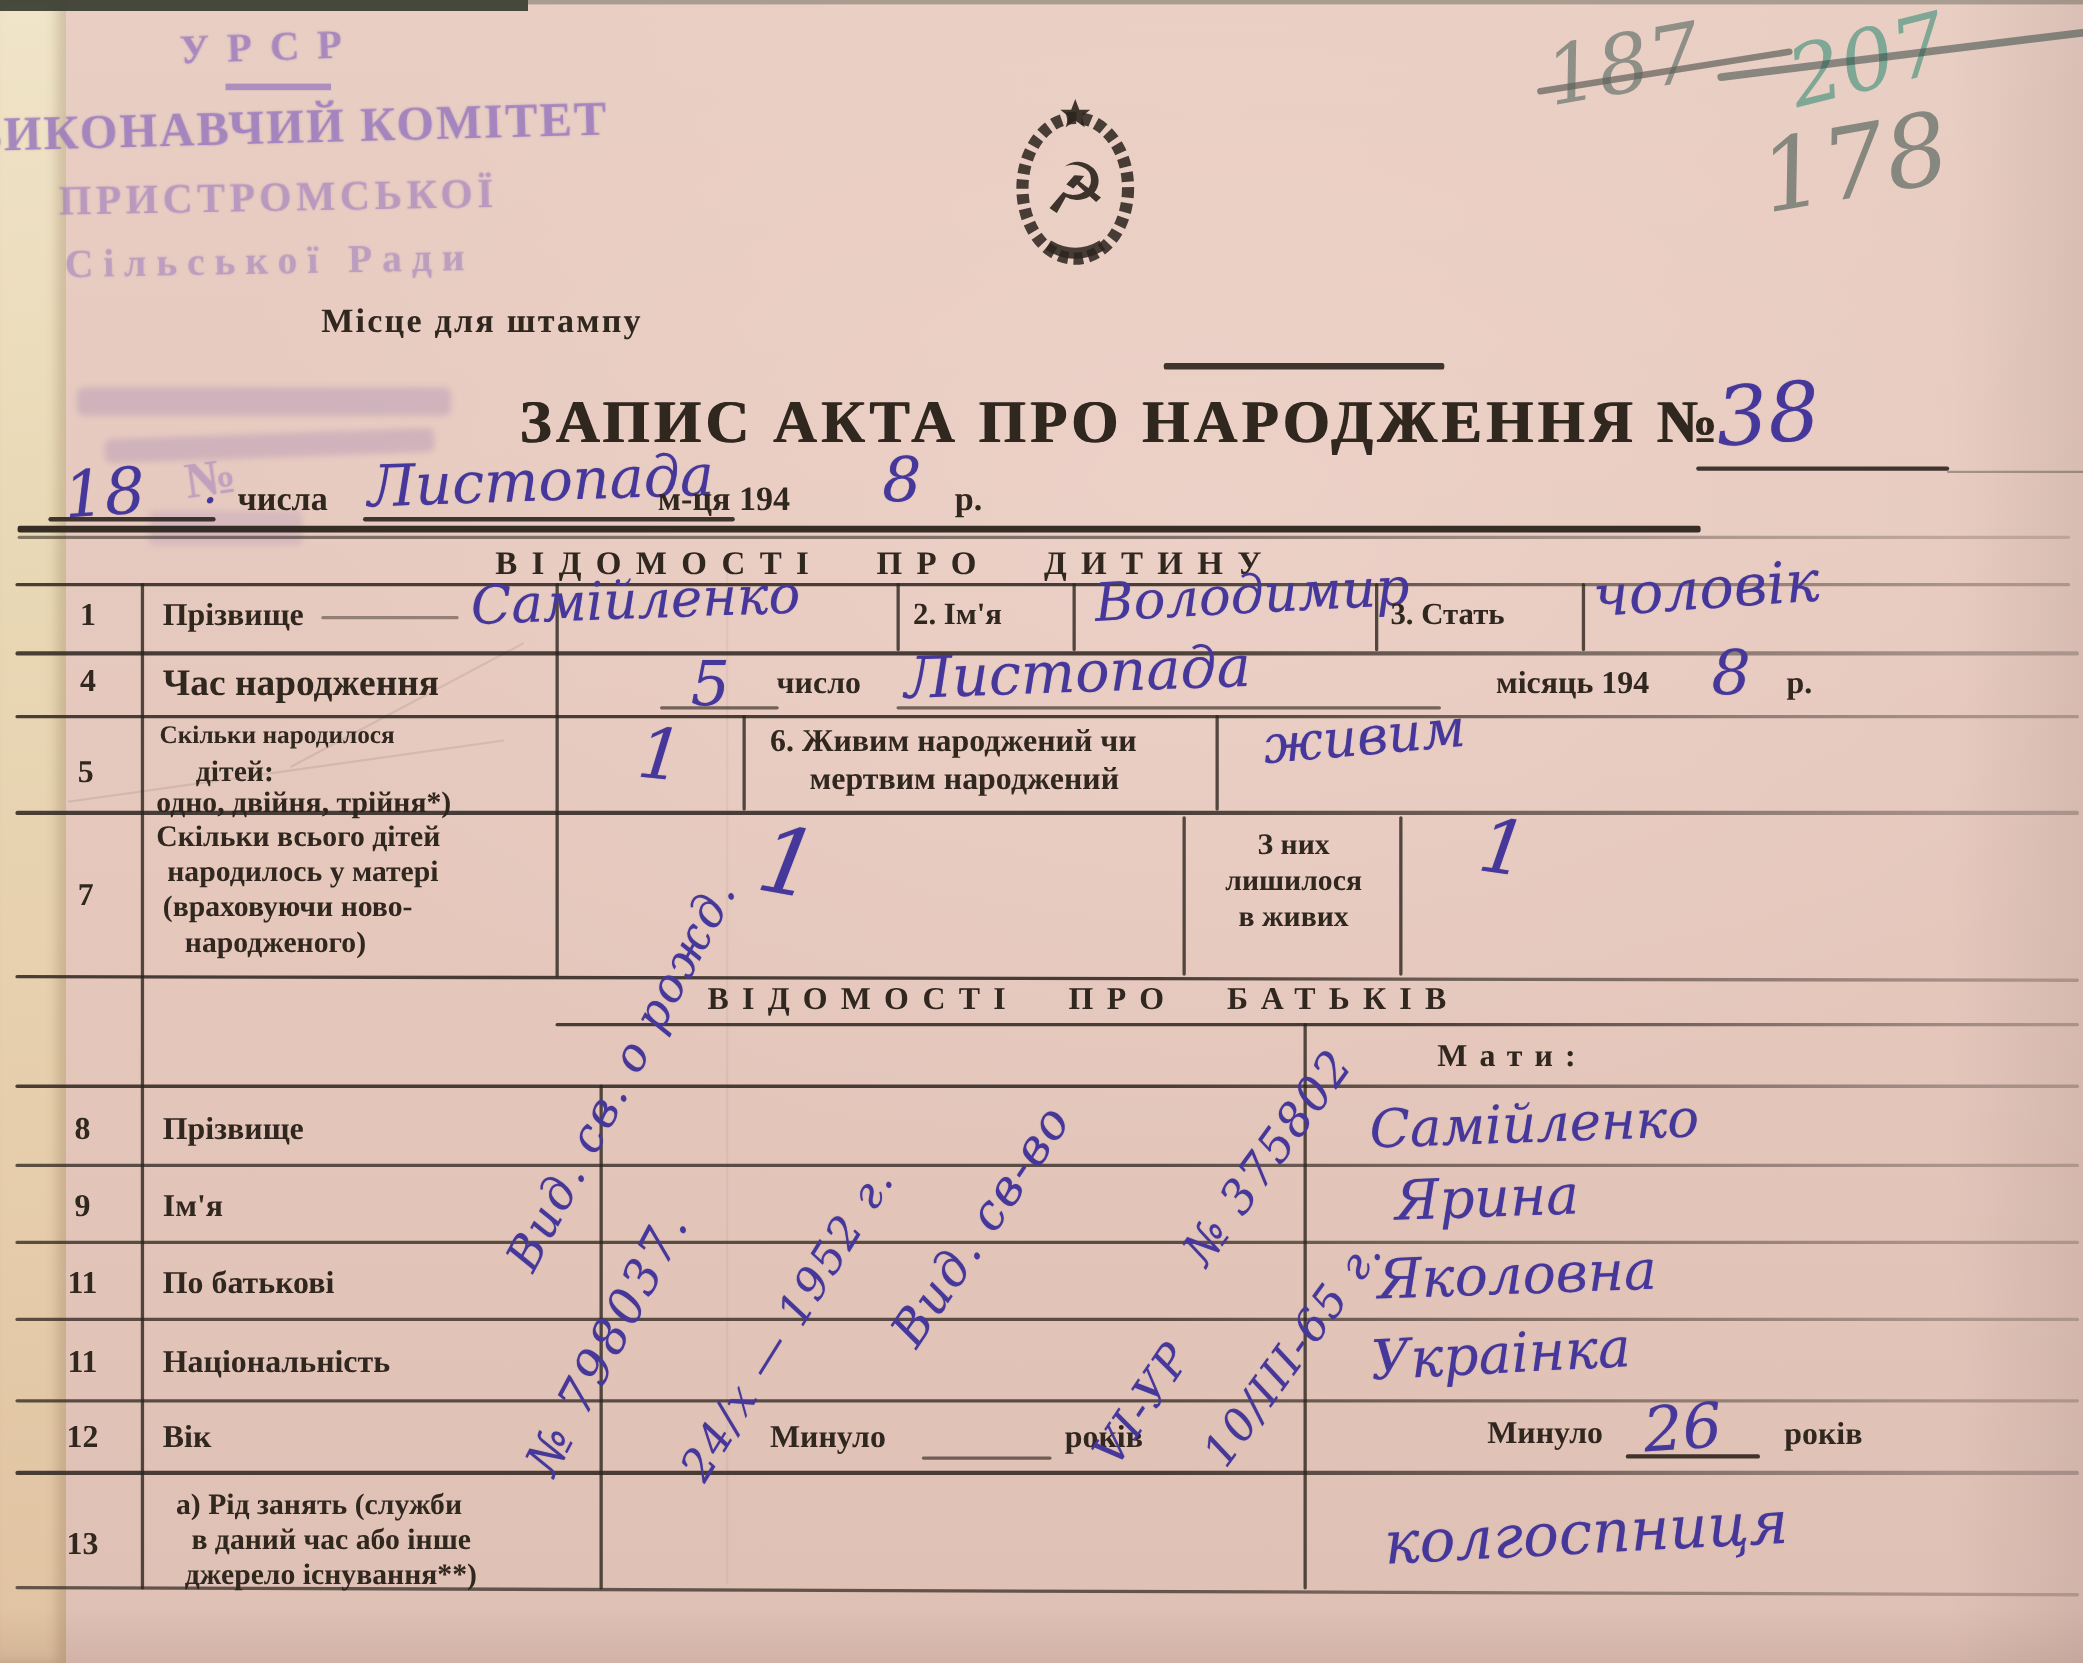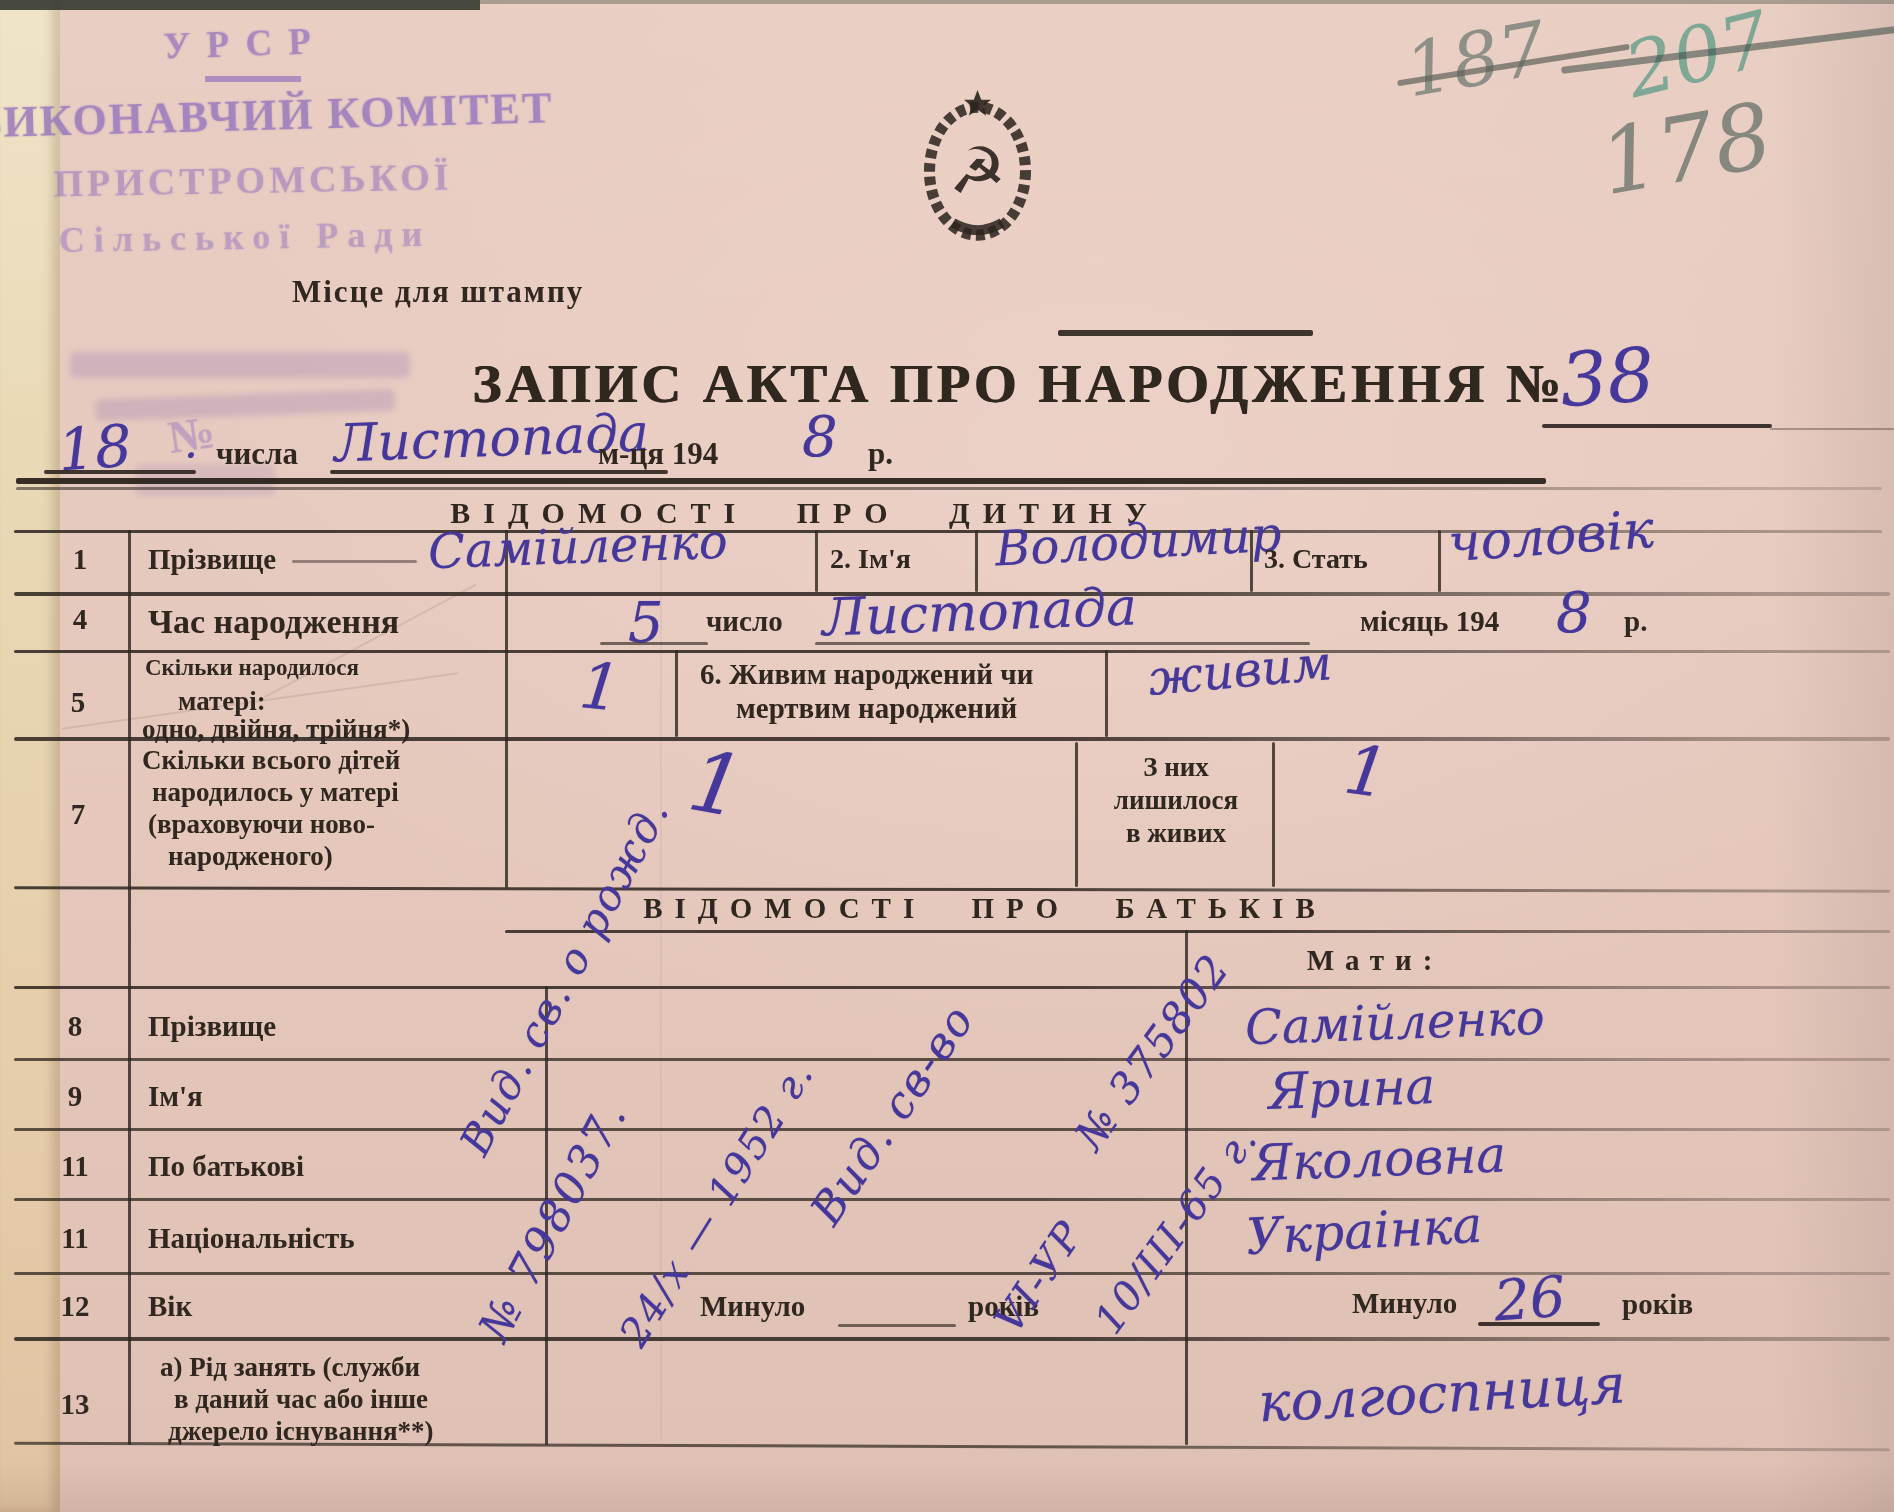--- a/index.html
+++ b/index.html
@@ -111,21 +111,21 @@
   <div class="p hand" style="left:822px;top:582px;font-size:52px;transform:rotate(-2deg);">Листопада</div>
   <div class="p printed" style="left:1360px;top:605px;font-size:29px;">місяць 194</div>
   <div class="p hand" style="left:1556px;top:580px;font-size:56px;">8</div>
   <div class="p printed" style="left:1624px;top:605px;font-size:29px;">р.</div>
   <div class="bar" style="left:600px;top:642px;width:108px;height:3px;opacity:.7;"></div>
   <div class="bar" style="left:815px;top:642px;width:495px;height:3px;opacity:.7;"></div>
   <div class="hl fade" style="left:14px;top:650px;width:1876px;"></div>
 
   <div class="p printed center" style="left:56px;top:686px;width:44px;font-size:29px;">5</div>
   <div class="p printed" style="left:145px;top:655px;font-size:23px;">Скільки народилося</div>
-  <div class="p printed" style="left:178px;top:686px;font-size:27px;">матері:</div>
+  <div class="p printed" style="left:178px;top:686px;font-size:27px;">дітей:</div>
   <div class="p printed" style="left:142px;top:714px;font-size:27px;">одно, двійня, трійня*)</div>
   <div class="p hand" style="left:580px;top:650px;font-size:64px;transform:rotate(6deg);">1</div>
   <div class="vl" style="left:675px;top:650px;height:87px;"></div>
   <div class="p printed" style="left:700px;top:658px;font-size:29px;">6. Живим народжений чи</div>
   <div class="p printed" style="left:736px;top:692px;font-size:29px;">мертвим народжений</div>
   <div class="vl" style="left:1105px;top:650px;height:87px;"></div>
   <div class="p hand" style="left:1148px;top:642px;font-size:48px;transform:rotate(-5deg);">живим</div>
   <div class="hl fade" style="left:14px;top:737px;width:1876px;height:4px;"></div>
 
   <div class="p printed center" style="left:56px;top:798px;width:44px;font-size:29px;">7</div>

